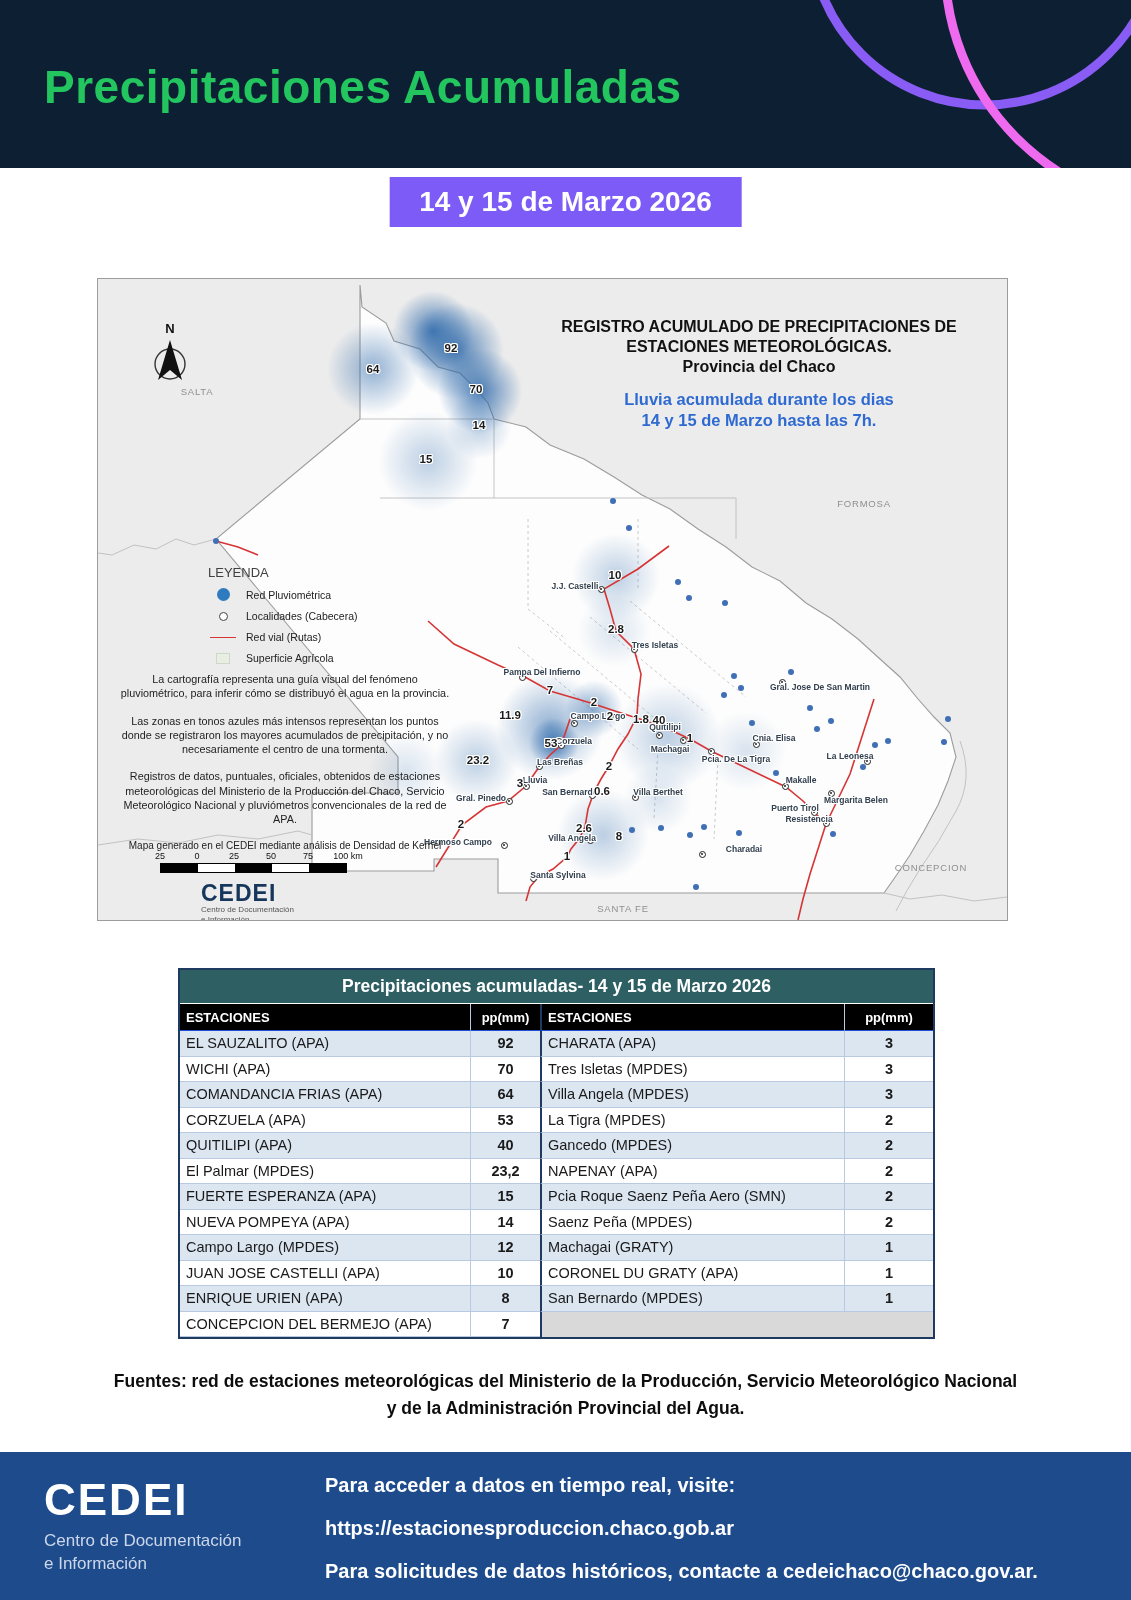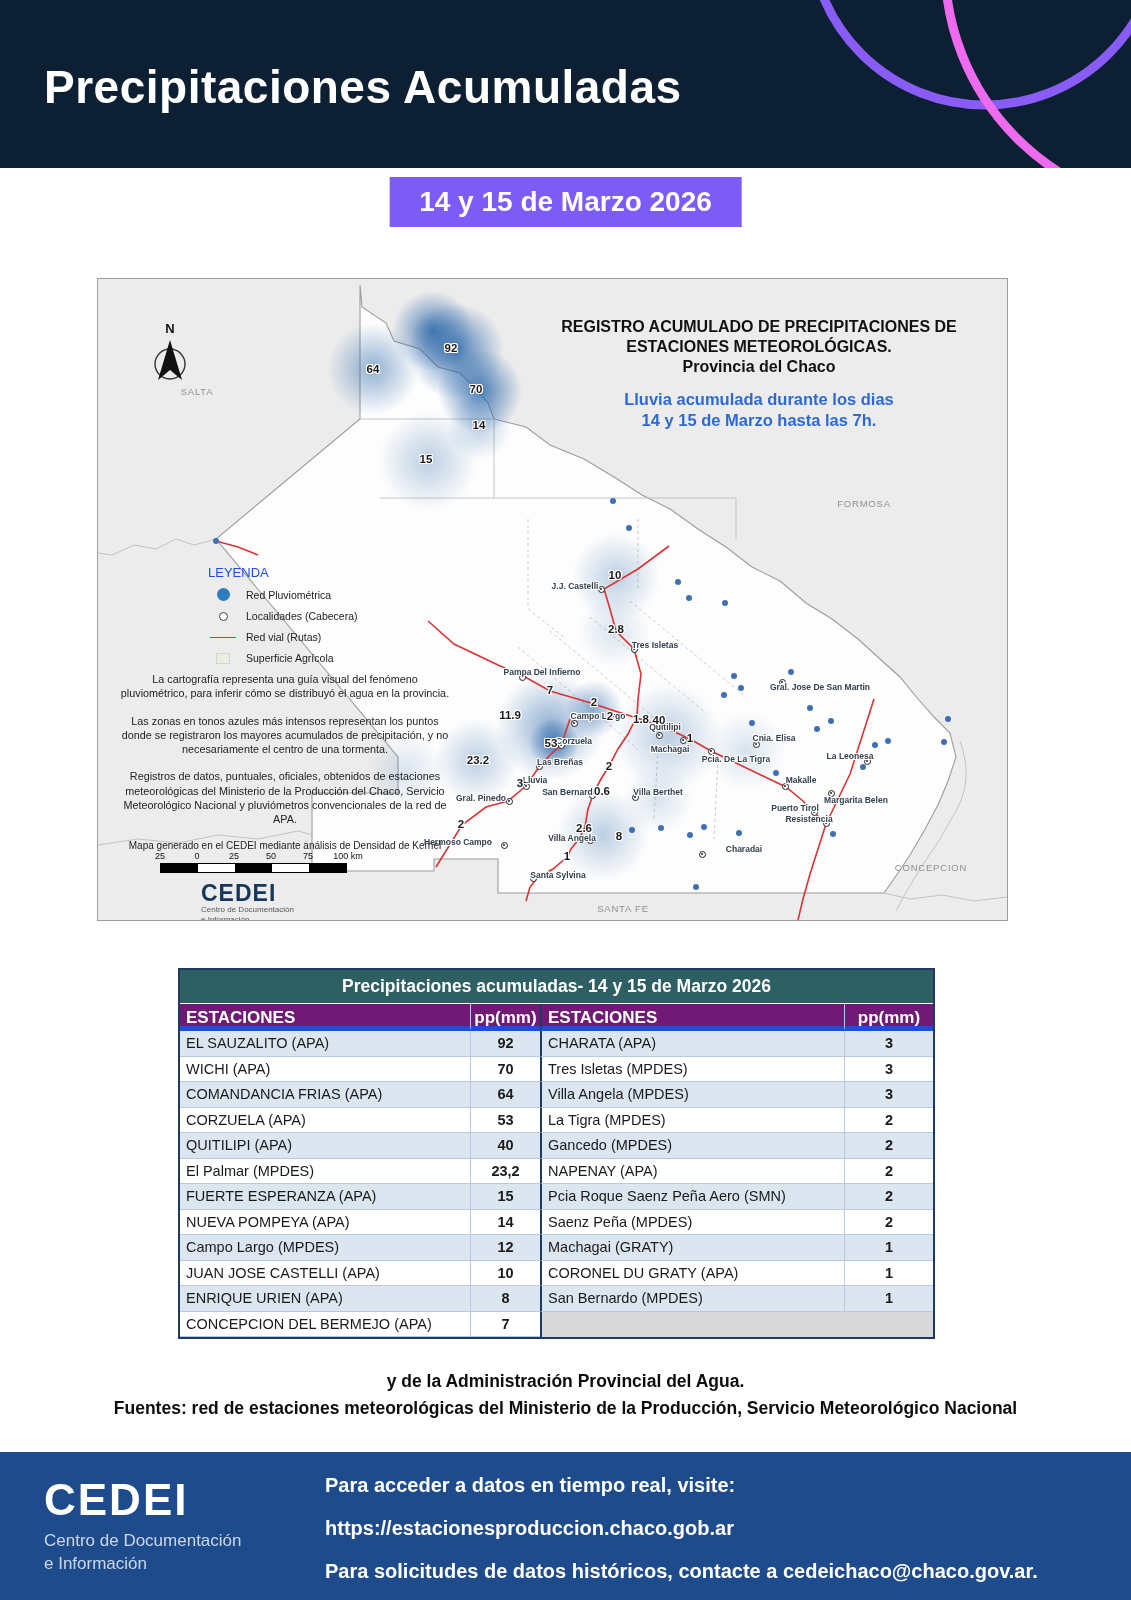--- a/index.html
+++ b/index.html
@@ -1,20 +1,20 @@
 <!DOCTYPE html>
 <html><head>
 <meta charset="utf-8">
 <style>
   html,body{margin:0;padding:0;background:#fff;}
   .page{position:relative;width:1131px;height:1600px;background:#fff;overflow:hidden;
         font-family:"Liberation Sans",sans-serif;}
   
   .hdr{position:absolute;left:0;top:0;width:1131px;height:168px;background:#0d2033;overflow:hidden;}
-  .hdr h1{position:absolute;left:44px;top:60px;margin:0;color:#ffffff;font-size:46px;font-weight:bold;letter-spacing:.5px;}
+  .hdr h1{position:absolute;left:44px;top:60px;margin:0;color:#22c55e;font-size:46px;font-weight:bold;letter-spacing:.5px;}
   .hdr svg{position:absolute;right:0;top:0;}
   .badge{position:absolute;left:50%;transform:translateX(-50%);top:177px;background:#7d5bf7;
          color:#fff;font-size:28px;font-weight:bold;padding:9px 30px;white-space:nowrap;}
   
   .map{position:absolute;left:97px;top:278px;width:909px;height:641px;border:1px solid #9c9c9c;
        overflow:hidden;background:#ececec;}
   .map svg.base,.map svg.roads{position:absolute;left:0;top:0;}
   #blob-layer,#map-overlay{position:absolute;left:0;top:0;width:909px;height:641px;pointer-events:none;}
   .blob{position:absolute;border-radius:50%;}
   .bdot{position:absolute;width:6px;height:6px;border-radius:50%;background:#3f6fb4;}
@@ -22,21 +22,21 @@
   .tmark:after{content:"";position:absolute;left:1.2px;top:1.2px;width:2px;height:2px;border-radius:50%;background:#222;}
   .halo{text-shadow:1px 0 0 #fff,-1px 0 0 #fff,0 1px 0 #fff,0 -1px 0 #fff,1px 1px 0 #fff,-1px -1px 0 #fff,1px -1px 0 #fff,-1px 1px 0 #fff;}
   .tlabel{position:absolute;transform:translate(-50%,-50%);font-size:8.5px;font-weight:bold;color:#33404f;white-space:nowrap;}
   .vlabel{position:absolute;transform:translate(-50%,-50%);font-size:11.5px;font-weight:bold;color:#1a1a1a;white-space:nowrap;}
   .rlabel{position:absolute;transform:translate(-50%,-50%);font-size:9.5px;color:#8f8f8f;letter-spacing:.8px;white-space:nowrap;}
   .map-title{position:absolute;left:435px;top:38px;width:452px;text-align:center;}
   .map-title .t{font-size:16px;font-weight:bold;color:#111;line-height:1.25;}
   .map-title .s{font-size:16.5px;font-weight:bold;color:#2e6ad1;line-height:1.3;margin-top:12px;}
   .north{position:absolute;left:50px;top:42px;width:44px;text-align:center;}
   .legend{position:absolute;left:110px;top:286px;}
-  .legend .lt{font-size:13px;color:#1d4ed8;margin-bottom:8px;}
+  .legend .lt{font-size:13px;color:#404040;margin-bottom:8px;}
   .leg-item{display:flex;align-items:center;margin-bottom:9px;font-size:10.5px;color:#222;}
   .leg-sym{width:30px;display:flex;justify-content:center;margin-right:8px;}
   .leg-dot{width:13px;height:13px;border-radius:50%;background:#2f7bbf;}
   .leg-ring{width:7px;height:7px;border-radius:50%;border:1.3px solid #444;background:#fff;}
   .leg-line{width:26px;height:0;border-top:1.6px solid #d63535;}
   .leg-area{width:12px;height:9px;background:#e8efe2;border:.5px solid #cfd8c8;}
   .notes{position:absolute;left:22px;top:393px;width:330px;text-align:center;color:#222;}
   .notes p{font-size:10.8px;line-height:1.32;margin:0 0 13px 0;}
   .notes p:last-child{font-size:10px;margin-bottom:0;}
   .scalebar{position:absolute;left:62px;top:572px;width:190px;height:24px;font-size:9px;color:#111;}
@@ -46,21 +46,21 @@
   .maplogo{position:absolute;left:103px;top:603px;}
   .maplogo .big{font-size:23px;font-weight:bold;color:#17365c;letter-spacing:1px;line-height:1;}
   .maplogo .sub{font-size:8px;color:#555;line-height:1.25;}
   
   .ptable{position:absolute;left:178px;top:968px;width:757px;border:2px solid #1f3a5f;box-sizing:border-box;}
   .pt-title{background:#2e5f63;color:#fff;font-size:17.5px;font-weight:bold;text-align:center;
             height:33px;line-height:33px;border-bottom:1px solid #fff;}
   .pt-grid{display:grid;grid-template-columns:290px 70px 304px 89px;}
   .pt-grid .cell{box-sizing:border-box;height:25.5px;line-height:25.5px;font-size:14.5px;color:#1a1a1a;
                  padding:0 6px;overflow:hidden;white-space:nowrap;border-bottom:1px solid #b9c9e2;}
-  .pt-grid .hd{background:#701a75;color:#fff;font-weight:bold;font-size:17px;height:27px;line-height:27px;border-bottom:5px solid #1d4ed8;}
+  .pt-grid .hd{background:#000000;color:#fff;font-weight:bold;font-size:13px;height:27px;line-height:27px;border-bottom:1px solid #1d4ed8;}
   .pt-grid .val{text-align:center;font-weight:bold;padding:0 2px;border-left:1px solid #b9c9e2;}
   .pt-grid .rstart{border-left:2px solid #1f3a5f;}
   .pt-grid .odd{background:#dce6f1;}
   .pt-grid .even{background:#ffffff;}
   .pt-grid .empty{background:#d9d9d9;border-bottom:none;}
   
   .sources{position:absolute;left:0;top:1368px;width:1131px;text-align:center;color:#0d0d0d;
            font-size:17.5px;font-weight:bold;line-height:1.55;}
   .foot{position:absolute;left:0;top:1452px;width:1131px;height:148px;background:#1d4b8c;color:#fff;}
   .foot .logo{position:absolute;left:44px;top:26px;}
@@ -384,22 +384,22 @@
         <div class="cell odd val">8</div>
         <div class="cell odd rstart">San Bernardo (MPDES)</div>
         <div class="cell odd val">1</div>
         <div class="cell even">CONCEPCION DEL BERMEJO (APA)</div>
         <div class="cell even val">7</div>
         <div class="cell empty rstart" style="grid-column: 3 / span 2;"></div>
       </div>
   </div>
 
   <div class="sources">
+    <div>Fuentes: red de estaciones meteorológicas del Ministerio de la Producción, Servicio Meteorológico Nacional</div>
     <div>y de la Administración Provincial del Agua.</div>
-    <div>Fuentes: red de estaciones meteorológicas del Ministerio de la Producción, Servicio Meteorológico Nacional</div>
   </div>
 
   <div class="foot">
     <div class="logo">
       <div class="big">CEDEI</div>
       <div class="sub">
         <div>Centro de Documentación</div>
         <div>e Información</div>
       </div>
     </div>

